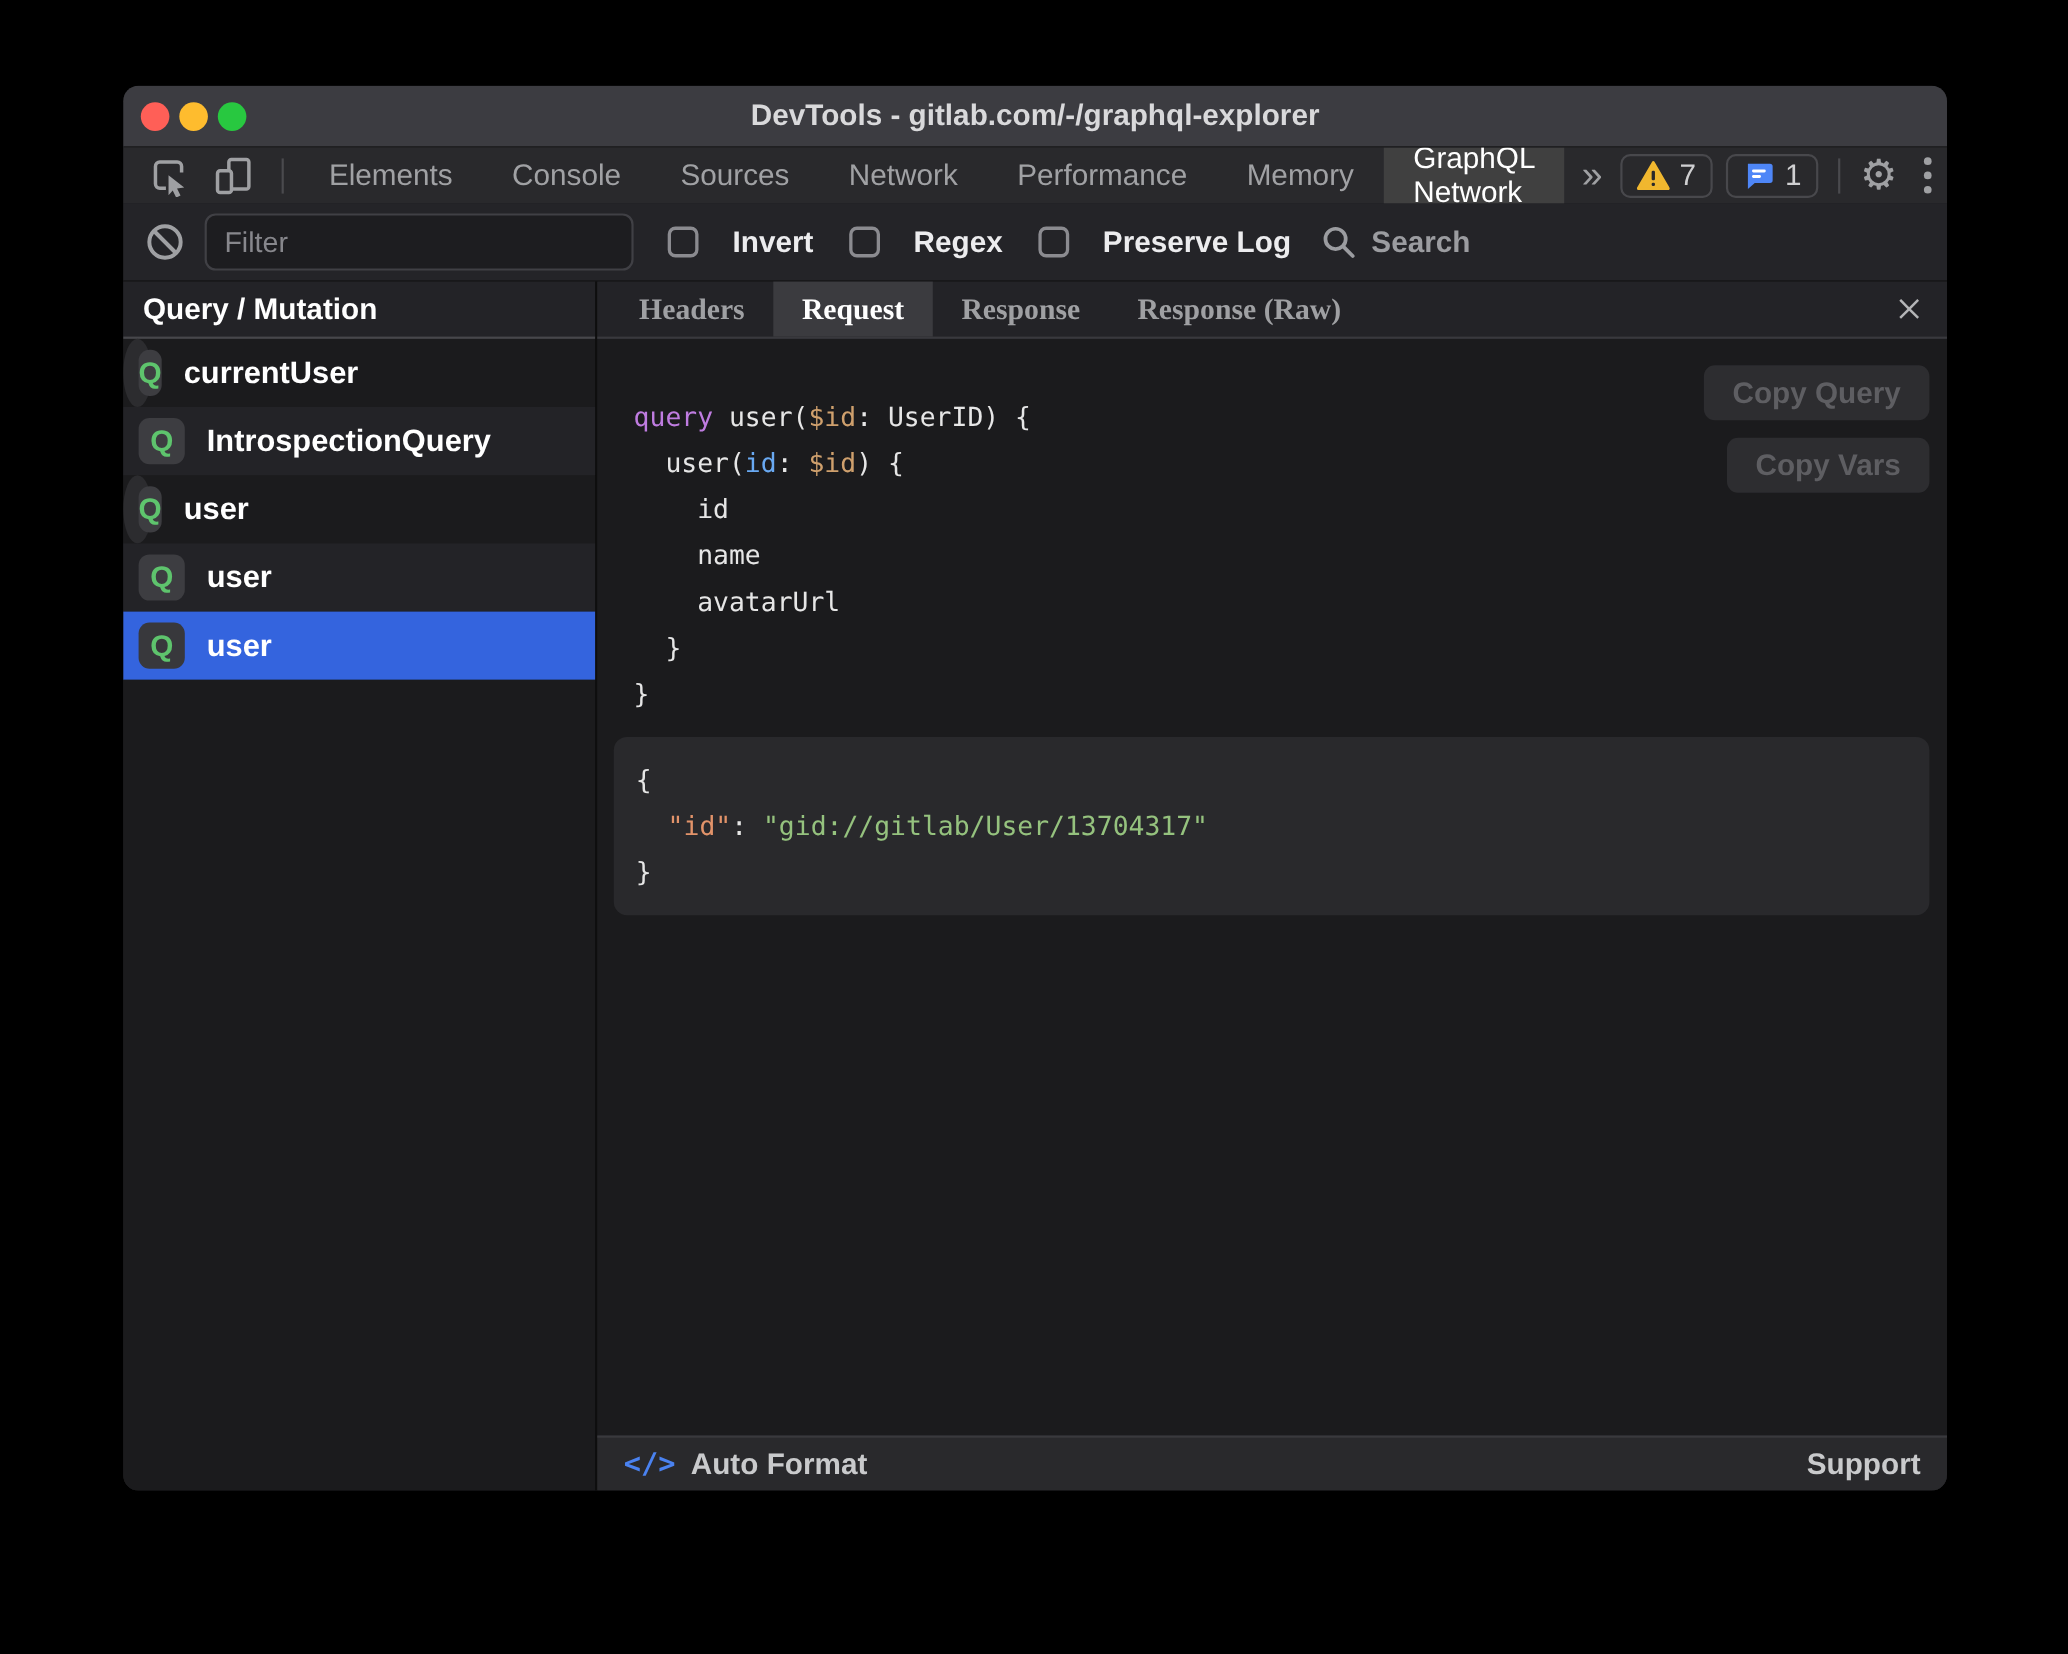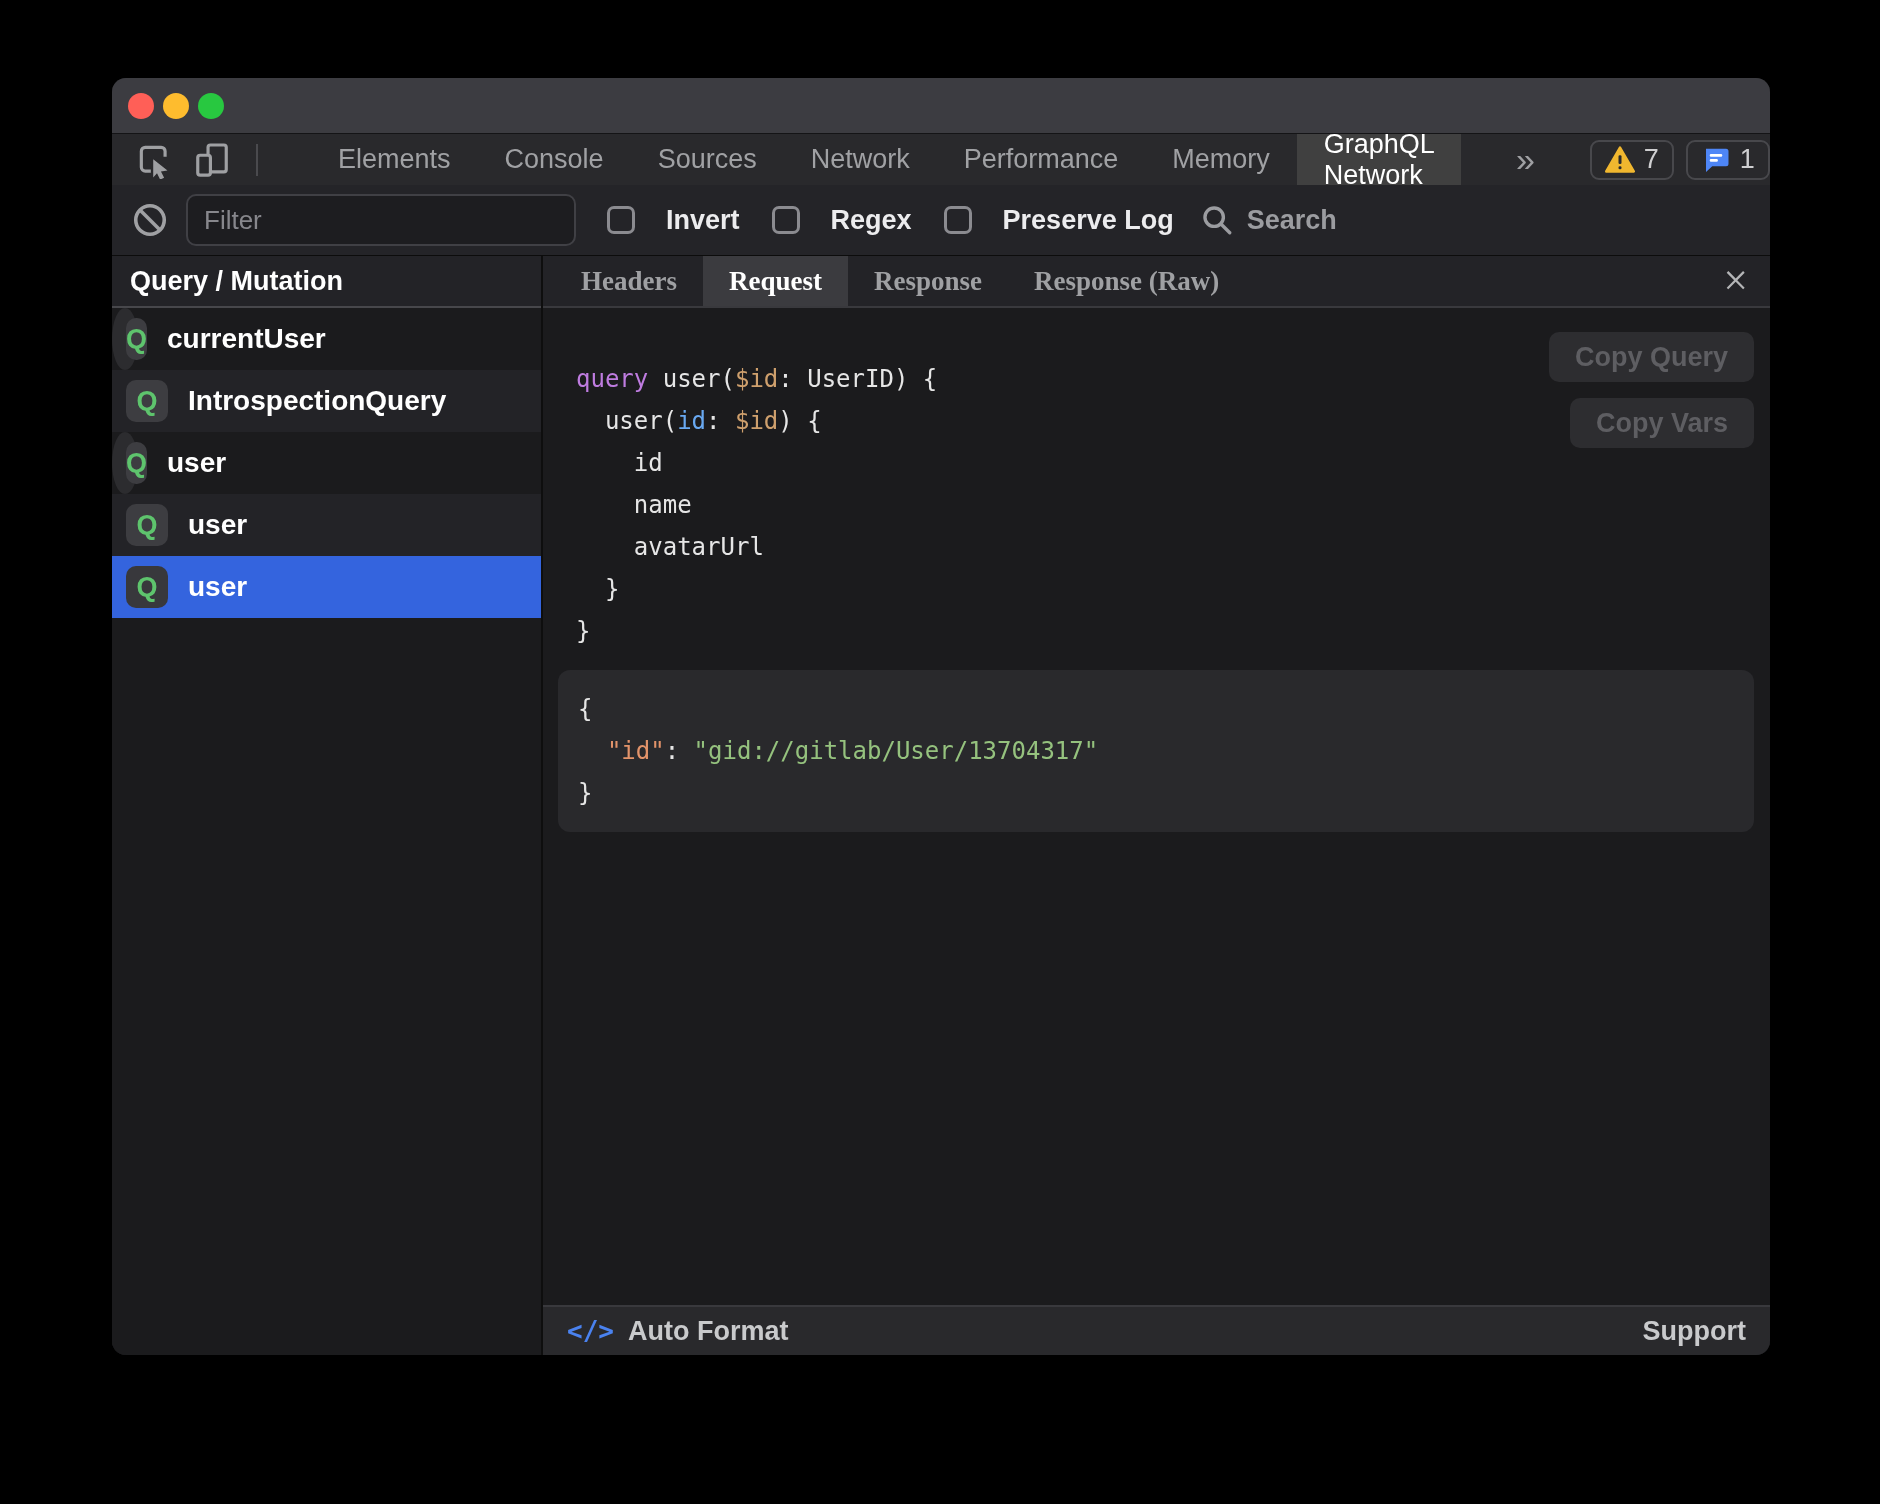--- a/index.html
+++ b/index.html
@@ -15,21 +15,21 @@
   .titlebar { height:56px; background:#3c3c41; position:relative; flex:0 0 auto;
     display:flex; align-items:center; justify-content:center; border-bottom:1px solid #141416; }
   .traffic { position:absolute; left:16px; top:0; height:100%; display:flex; align-items:center; gap:9px; }
   .light { width:26px; height:26px; border-radius:50%; }
   .light.red { background:#ff5f57; }
   .light.yellow { background:#febc2e; }
   .light.green { background:#28c840; }
   .title-text { font-size:27px; font-weight:700; color:#d9d9db; }
 
   
-  .tabbar { height:51px; background:#29292c; display:flex; align-items:stretch; flex:0 0 auto;gap:39px; }
+  .tabbar { height:51px; background:#29292c; display:flex; align-items:stretch; flex:0 0 auto; }
   .tool-icons { display:flex; align-items:center; padding-left:22px; gap:18px; }
   .tool-icon { width:40px; height:40px; display:flex; align-items:center; justify-content:center; }
   .vsep { width:2px; height:32px; background:#4a4a4e; align-self:center; margin:0 6px; }
   .main-tabs { display:flex; align-items:stretch; margin-left:8px; }
   .main-tab { display:flex; align-items:center; padding:0 27px; font-size:27px; color:#a0a1a4; cursor:default; }
   .main-tab.selected { background:#404040; color:#fff; }
   .chevron-more { display:flex; align-items:center; padding:0 16px; color:#9fa0a3; font-size:34px; }
   .tab-right { margin-left:auto; display:flex; align-items:center; padding-right:16px; gap:12px; }
   .count-badge { height:40px; border:2px solid #48484c; border-radius:9px; display:flex; align-items:center; gap:9px; padding:0 13px; }
   .count-badge .num { font-size:27px; color:#cfcfd1; }
@@ -101,20 +101,21 @@
 <body>
 
 <div class="window">
 
   <div class="titlebar">
     <div class="traffic">
       <span class="light red"></span>
       <span class="light yellow"></span>
       <span class="light green"></span>
     </div>
+    <div class="title-text">DevTools - gitlab.com/-/graphql-explorer</div>
   </div>
 
   <div class="tabbar">
     <div class="tool-icons">
       <span class="tool-icon">
         <svg width="38" height="38" viewBox="0 0 24 24" fill="none">
           <path d="M19 10V6.5A2.5 2.5 0 0 0 16.5 4h-10A2.5 2.5 0 0 0 4 6.5v10A2.5 2.5 0 0 0 6.5 19H10" stroke="#9fa0a3" stroke-width="2"></path>
           <path d="M11.5 11.5 L20.5 18.6 L16.4 19.2 L18.4 23.2 L15.9 24.4 L13.9 20.3 L11.5 23 Z" fill="#9fa0a3"></path>
         </svg>
       </span>

